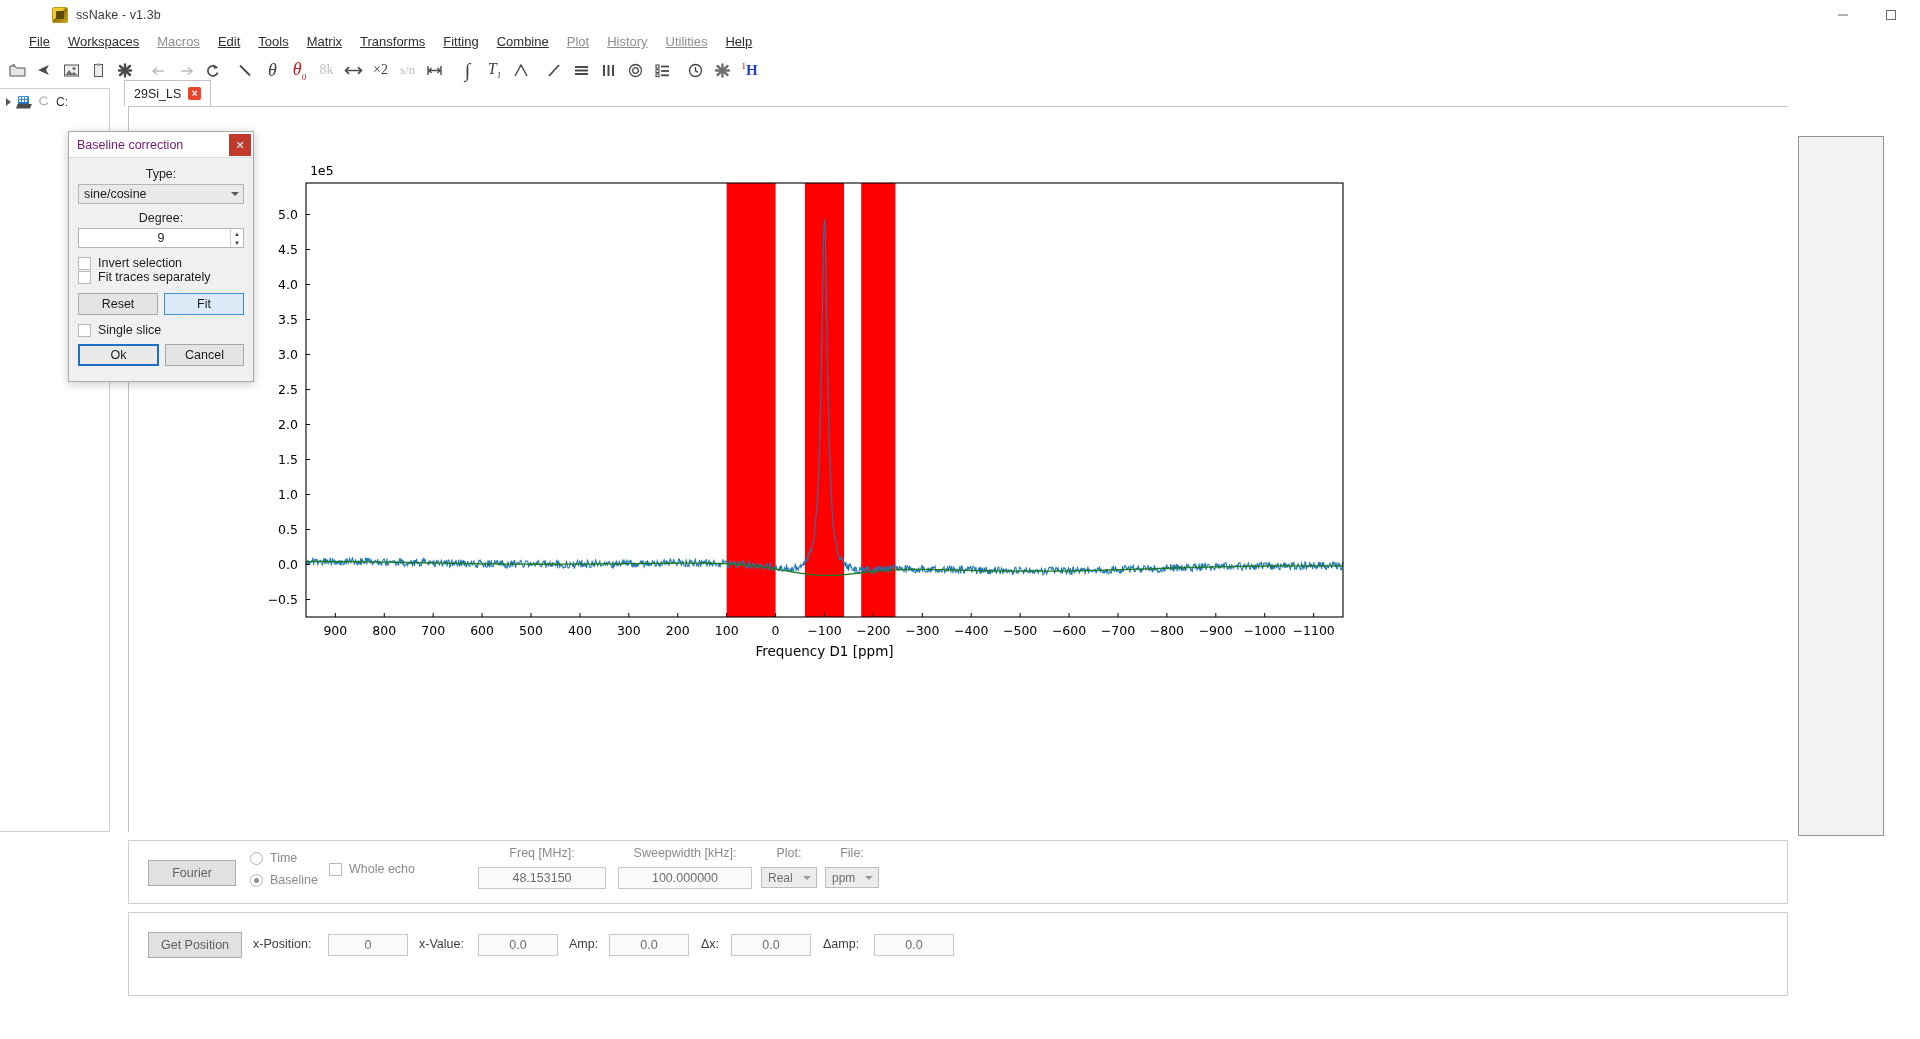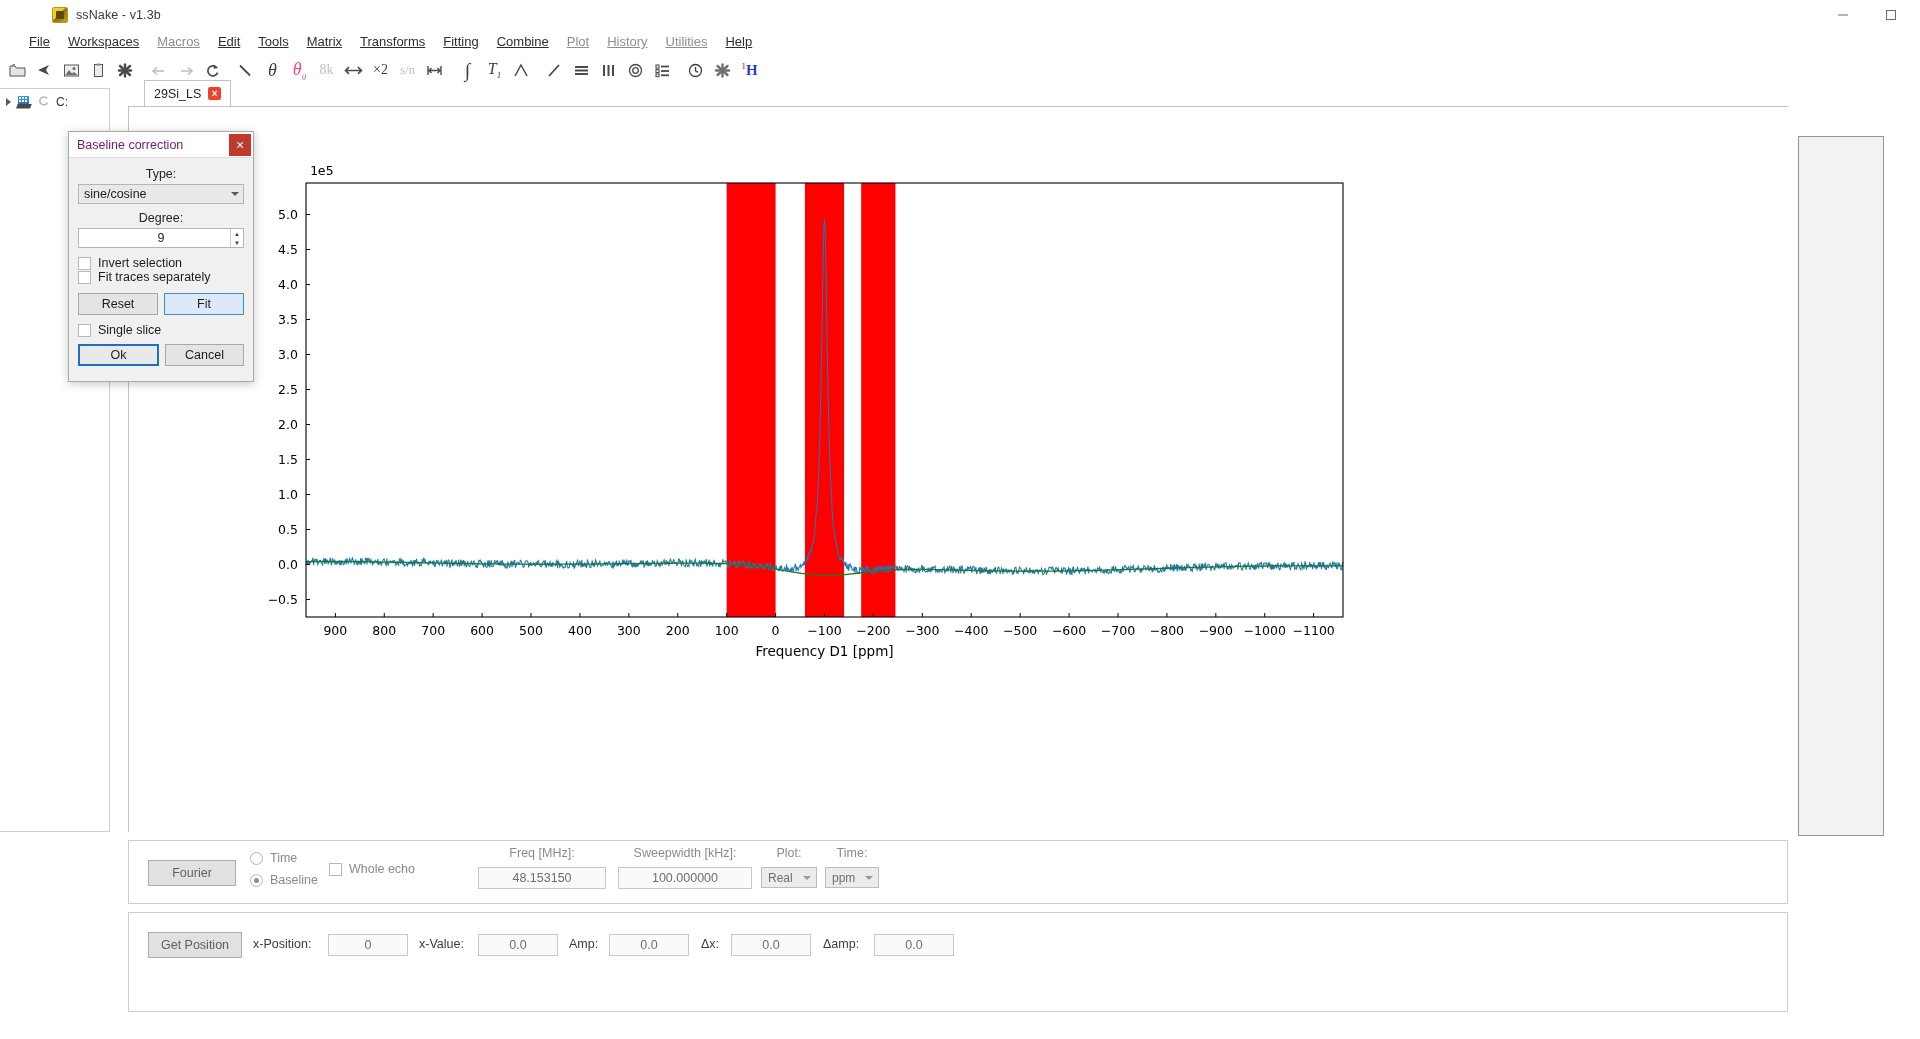--- a/index.html
+++ b/index.html
@@ -79,21 +79,21 @@
     background:#fff;
   }
   .drive-ic b {
     position:absolute; left:0; bottom:0; width:16px; height:5px; background:#4a4a4a;
     clip-path: polygon(12% 0, 100% 0, 88% 100%, 0 100%);
   }
   .sp-icon { width: 14px; height: 14px; position: relative; }
 
   
   .tabstrip {
-    position: absolute; left: 144px; top: 80px; width: 1660px; height: 26px;
+    position: absolute; left: 124px; top: 80px; width: 1660px; height: 26px;
   }
   .tab {
     position: absolute; left: 0; top: 0; height: 26px; min-width: 80px;
     background: #ffffff; border: 1px solid #c2c2c2; border-bottom: none;
     display: flex; align-items: center; gap: 7px; padding: 0 9px;
     font-size: 12.5px; color: #1f1f1f;
   }
   .tab-close {
     width: 13px; height: 13px; background: #e8452c; border-radius: 2px;
     display: flex; align-items: center; justify-content: center;
@@ -113,21 +113,21 @@
     position: absolute; left: 1798px; top: 136px; width: 86px; height: 700px;
     background: #f2f2f2; border: 1px solid #949494;
   }
 
   
   .fourierbar {
     position: absolute; left: 128px; top: 840px; width: 1660px; height: 64px;
     background: #ffffff; border: 1px solid #cfcfcf;
   }
   .statusbar {
-    position: absolute; left: 128px; top: 912px; width: 1660px; height: 100px;
+    position: absolute; left: 128px; top: 912px; width: 1660px; height: 84px;
     background: #ffffff; border: 1px solid #cfcfcf;
   }
 
   .gbtn {
     background: #e1e1e1; border: 1px solid #adadad; color: #5f5f5f;
     font-size: 12.5px; display: flex; align-items: center; justify-content: center;
     height: 26px;
   }
   .lbl { font-size: 12.5px; color: #3c3c3c; white-space: nowrap; }
   .lbl.dim { color: #8a8a8a; }
@@ -301,21 +301,21 @@
     <div class="tsep"></div>
     <div class="tool">
       <svg width="17" height="15" viewBox="0 0 17 15">
           <line x1="3" y1="2.5" x2="13" y2="12.5" stroke="#4a4a4a" stroke-width="1.8"></line>
         </svg>
     </div>
     <div class="tool">
         <span style="font-family:'Liberation Serif',serif;font-style:italic;font-size:18px;color:#3f3f3f;">θ</span>
       </div>
     <div class="tool">
-        <span style="font-family:'Liberation Serif',serif;font-style:italic;font-size:18px;color:#ec4899;">θ<sub style="font-size:9px;">0</sub></span>
+        <span style="font-family:'Liberation Serif',serif;font-style:italic;font-size:18px;color:#b91c1c;">θ<sub style="font-size:9px;">0</sub></span>
       </div>
     <div class="tool dim">
         <span style="font-family:'Liberation Serif',serif;font-size:14px;color:#6f6f6f;">8k</span>
       </div>
     <div class="tool">
       <svg width="19" height="15" viewBox="0 0 19 15">
           <path d="M2 7.5 H17 M5 4.2 L1.5 7.5 L5 10.8 M14 4.2 L17.5 7.5 L14 10.8" stroke="#4a4a4a" stroke-width="1.6" fill="none"></path>
         </svg>
     </div>
     <div class="tool">
@@ -536,21 +536,21 @@
 
     <div class="lbl dim" style="position:absolute;left:489px;top:5px;width:134px;text-align:center;">Sweepwidth [kHz]:</div>
     <div class="fld" style="position:absolute;left:489px;top:26px;width:134px;">100.000000</div>
 
     <div class="lbl dim" style="position:absolute;left:632px;top:5px;width:56px;text-align:center;">Plot:</div>
     <div class="combo" style="position:absolute;left:632px;top:26px;width:56px;">
       <span>Real</span>
       <span class="arw"></span>
     </div>
 
-    <div class="lbl dim" style="position:absolute;left:696px;top:5px;width:54px;text-align:center;">Time:</div>
+    <div class="lbl dim" style="position:absolute;left:696px;top:5px;width:54px;text-align:center;">File:</div>
     <div class="combo" style="position:absolute;left:696px;top:26px;width:54px;">
       <span>ppm</span>
       <span class="arw"></span>
     </div>
   </div>
 
   <div class="statusbar">
     <div class="gbtn" style="position:absolute;left:19px;top:19px;width:94px;">Get Position</div>
 
     <div class="lbl" style="position:absolute;left:124px;top:24px;">x-Position:</div>

